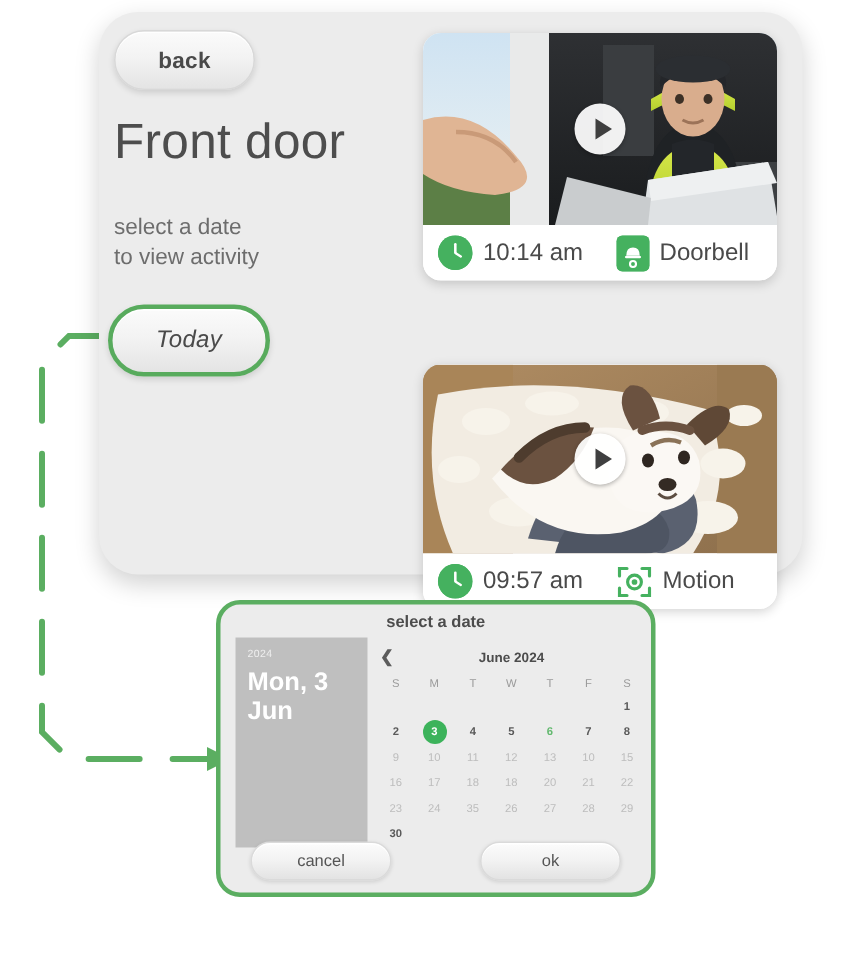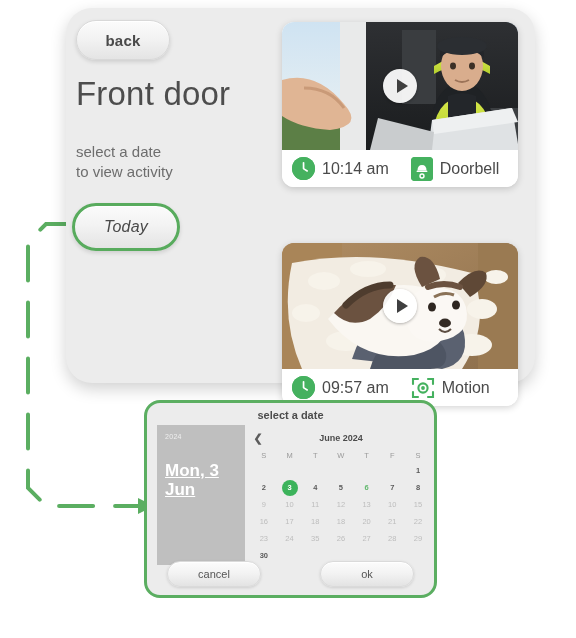--- a/index.html
+++ b/index.html
@@ -133,21 +133,21 @@
   #selected-date-panel {
     position: absolute; left: 10px; top: 22px;
     width: 88px; height: 140px;
     background: #bfbfbf;
     padding: 8px 8px 0 8px;
     box-sizing: border-box;
   }
   #selected-year { font-size: 7px; color: #efefef; letter-spacing: .3px; }
   #selected-date {
     font-size: 17px; color: #ffffff; font-weight: bold;
-    line-height: 19px; margin-top: 21px; text-decoration: underline;
+    line-height: 19px; margin-top: 5px;
   }
 
   #calendar { position: absolute; left: 104px; top: 28px; width: 180px; }
   #calendar-header {
     display: flex; align-items: center;
     height: 14px; margin-bottom: 3px;
   }
   #prev-month-icon {
     width: 14px; text-align: center; font-size: 11px; color: #5c5c5c;
     font-weight: bold; line-height: 11px;

